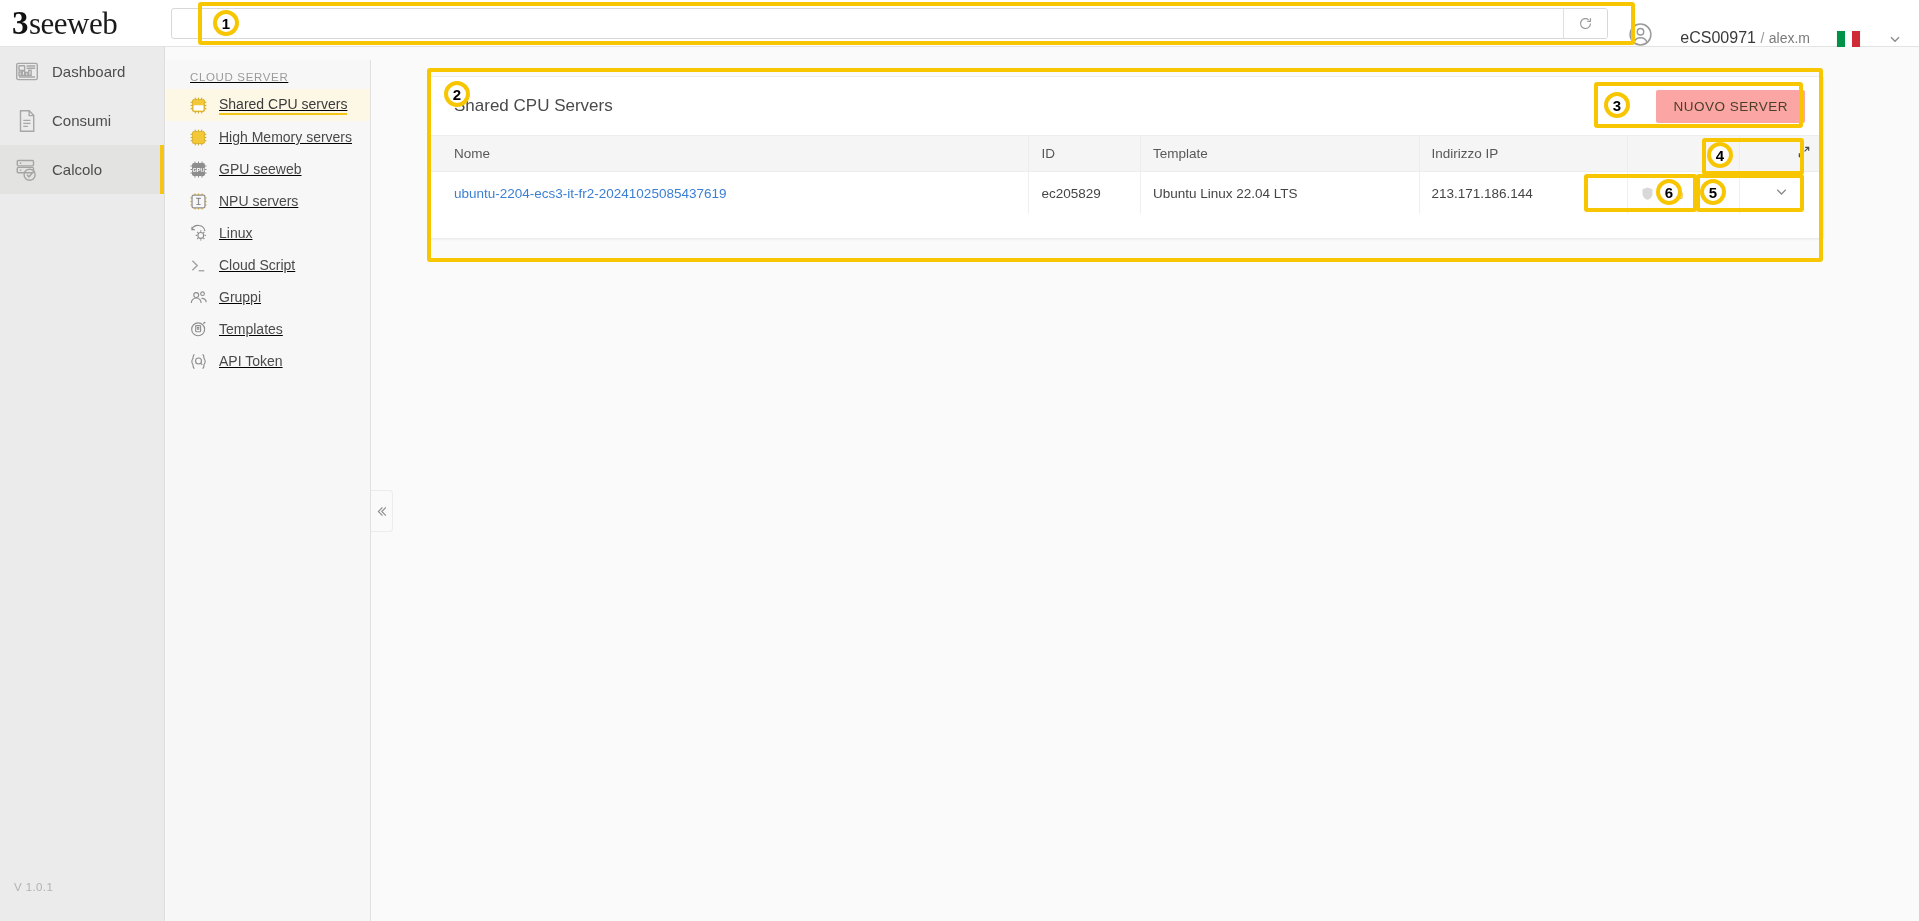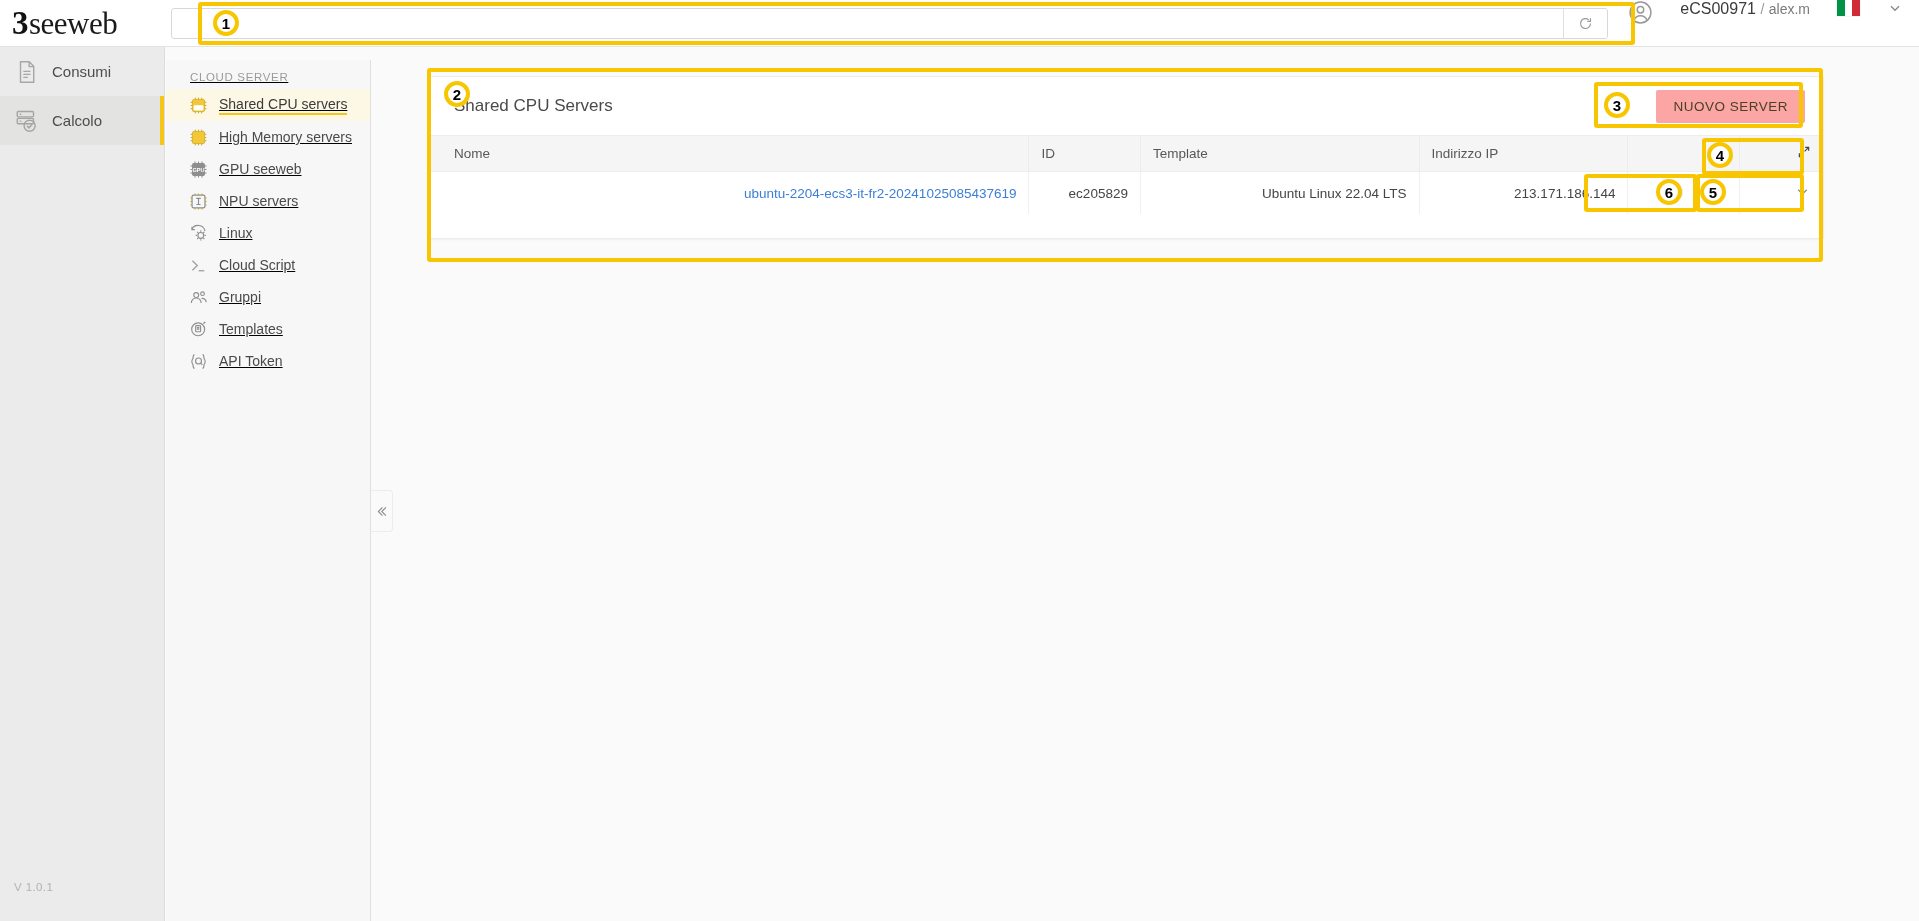--- a/index.html
+++ b/index.html
@@ -52,21 +52,21 @@
     color: #444; background: transparent;
   }
   .refresh-btn {
     width: 44px; border: none; border-left: 1px solid #e0e0e0;
     background: #fff; cursor: pointer;
     display: flex; align-items: center; justify-content: center;
   }
   .refresh-btn svg { width: 17px; height: 17px; }
 
   .user-zone {
-    display: flex; align-items: flex-start; gap: 27px;
+    display: flex; align-items: flex-end; gap: 27px;
     padding: 0 16px 0 14px; height: 47px;
   }
   .avatar-ic { width: 25px; height: 25px; flex: none; }
   .user-name { font-size: 16px; color: #3a3a3a; white-space: nowrap; }
   .user-name .sep { color: #9a9a9a; font-size: 14px; }
   .user-name .sub { color: #7a7a7a; font-size: 14px; }
   .flag {
     width: 23px; height: 16px; display: flex; flex: none;
     box-shadow: 0 0 0 0.5px rgba(0,0,0,0.07);
   }
@@ -151,21 +151,20 @@
     background: #f5f5f5; text-align: left; font-weight: normal;
     font-size: 13.5px; color: #585858; padding: 9px 12px;
     border-top: 1px solid #ededed; border-bottom: 1px solid #ededed;
     border-left: 1px solid #ededed; white-space: nowrap;
   }
   table.grid th:first-child { border-left: none; }
   table.grid td {
     font-size: 13.5px; color: #454545; padding: 11px 12px;
     border-bottom: 1px solid #eeeeee; border-left: 1px solid #f0f0f0;
     vertical-align: middle;
-    text-align: right;
   }
   table.grid td:first-child { border-left: none; }
   table.grid tr:last-child td { border-bottom: none; }
   .srv-link { color: #3b7fd4; text-decoration: none; cursor: pointer; }
   .col-name { padding-left: 24px !important; }
   .cell-icons { text-align: left; white-space: nowrap; }
   .cell-icons svg { vertical-align: middle; margin-right: 12px; }
   .cell-chev { text-align: center; width: 60px; }
   .th-expand { text-align: right !important; }
   .card-footer { height: 24px; }
@@ -227,20 +226,32 @@
           <i style="background:#ce2b37"></i>
       </span>
       <svg class="caret" viewBox="0 0 24 24" fill="none" stroke="#8a8a8a" stroke-width="2">
         <path d="M6 9.5l6 6 6-6"></path>
       </svg>
     </div>
   </div>
 
   <div class="sidebar-primary">
 
+    <div class="nav1-item">
+      <svg class="ic" viewBox="0 0 24 24" fill="none" stroke="#8d8d8d" stroke-width="1.3">
+        <rect x="2.5" y="4" width="19" height="15" rx="1.5"></rect>
+        <rect x="4.6" y="6.2" width="5.2" height="4.4" rx="0.6"></rect>
+        <path d="M11.6 6.5h8M11.6 8.6h8M4.6 16.6h14.8"></path>
+        <rect x="4.6" y="12" width="2.2" height="3.2"></rect>
+          <rect x="7.6" y="11" width="2.2" height="4.2"></rect>
+        <rect x="10.6" y="12.4" width="2.2" height="2.8"></rect>
+          <rect x="13.6" y="10.4" width="2.2" height="4.8"></rect>
+      </svg>
+      <span class="lbl">Dashboard</span>
+    </div>
 
     <div class="nav1-item">
       <svg class="ic" viewBox="0 0 24 24" fill="none" stroke="#8d8d8d" stroke-width="1.3">
         <path d="M6 2.6h8l4.2 4.2v14.6H6z"></path>
         <path d="M14 2.6v4.4h4.2"></path>
         <path d="M8.6 11.4h6.6M8.6 14.2h6.6M8.6 17h4.2"></path>
       </svg>
       <span class="lbl">Consumi</span>
     </div>
 

